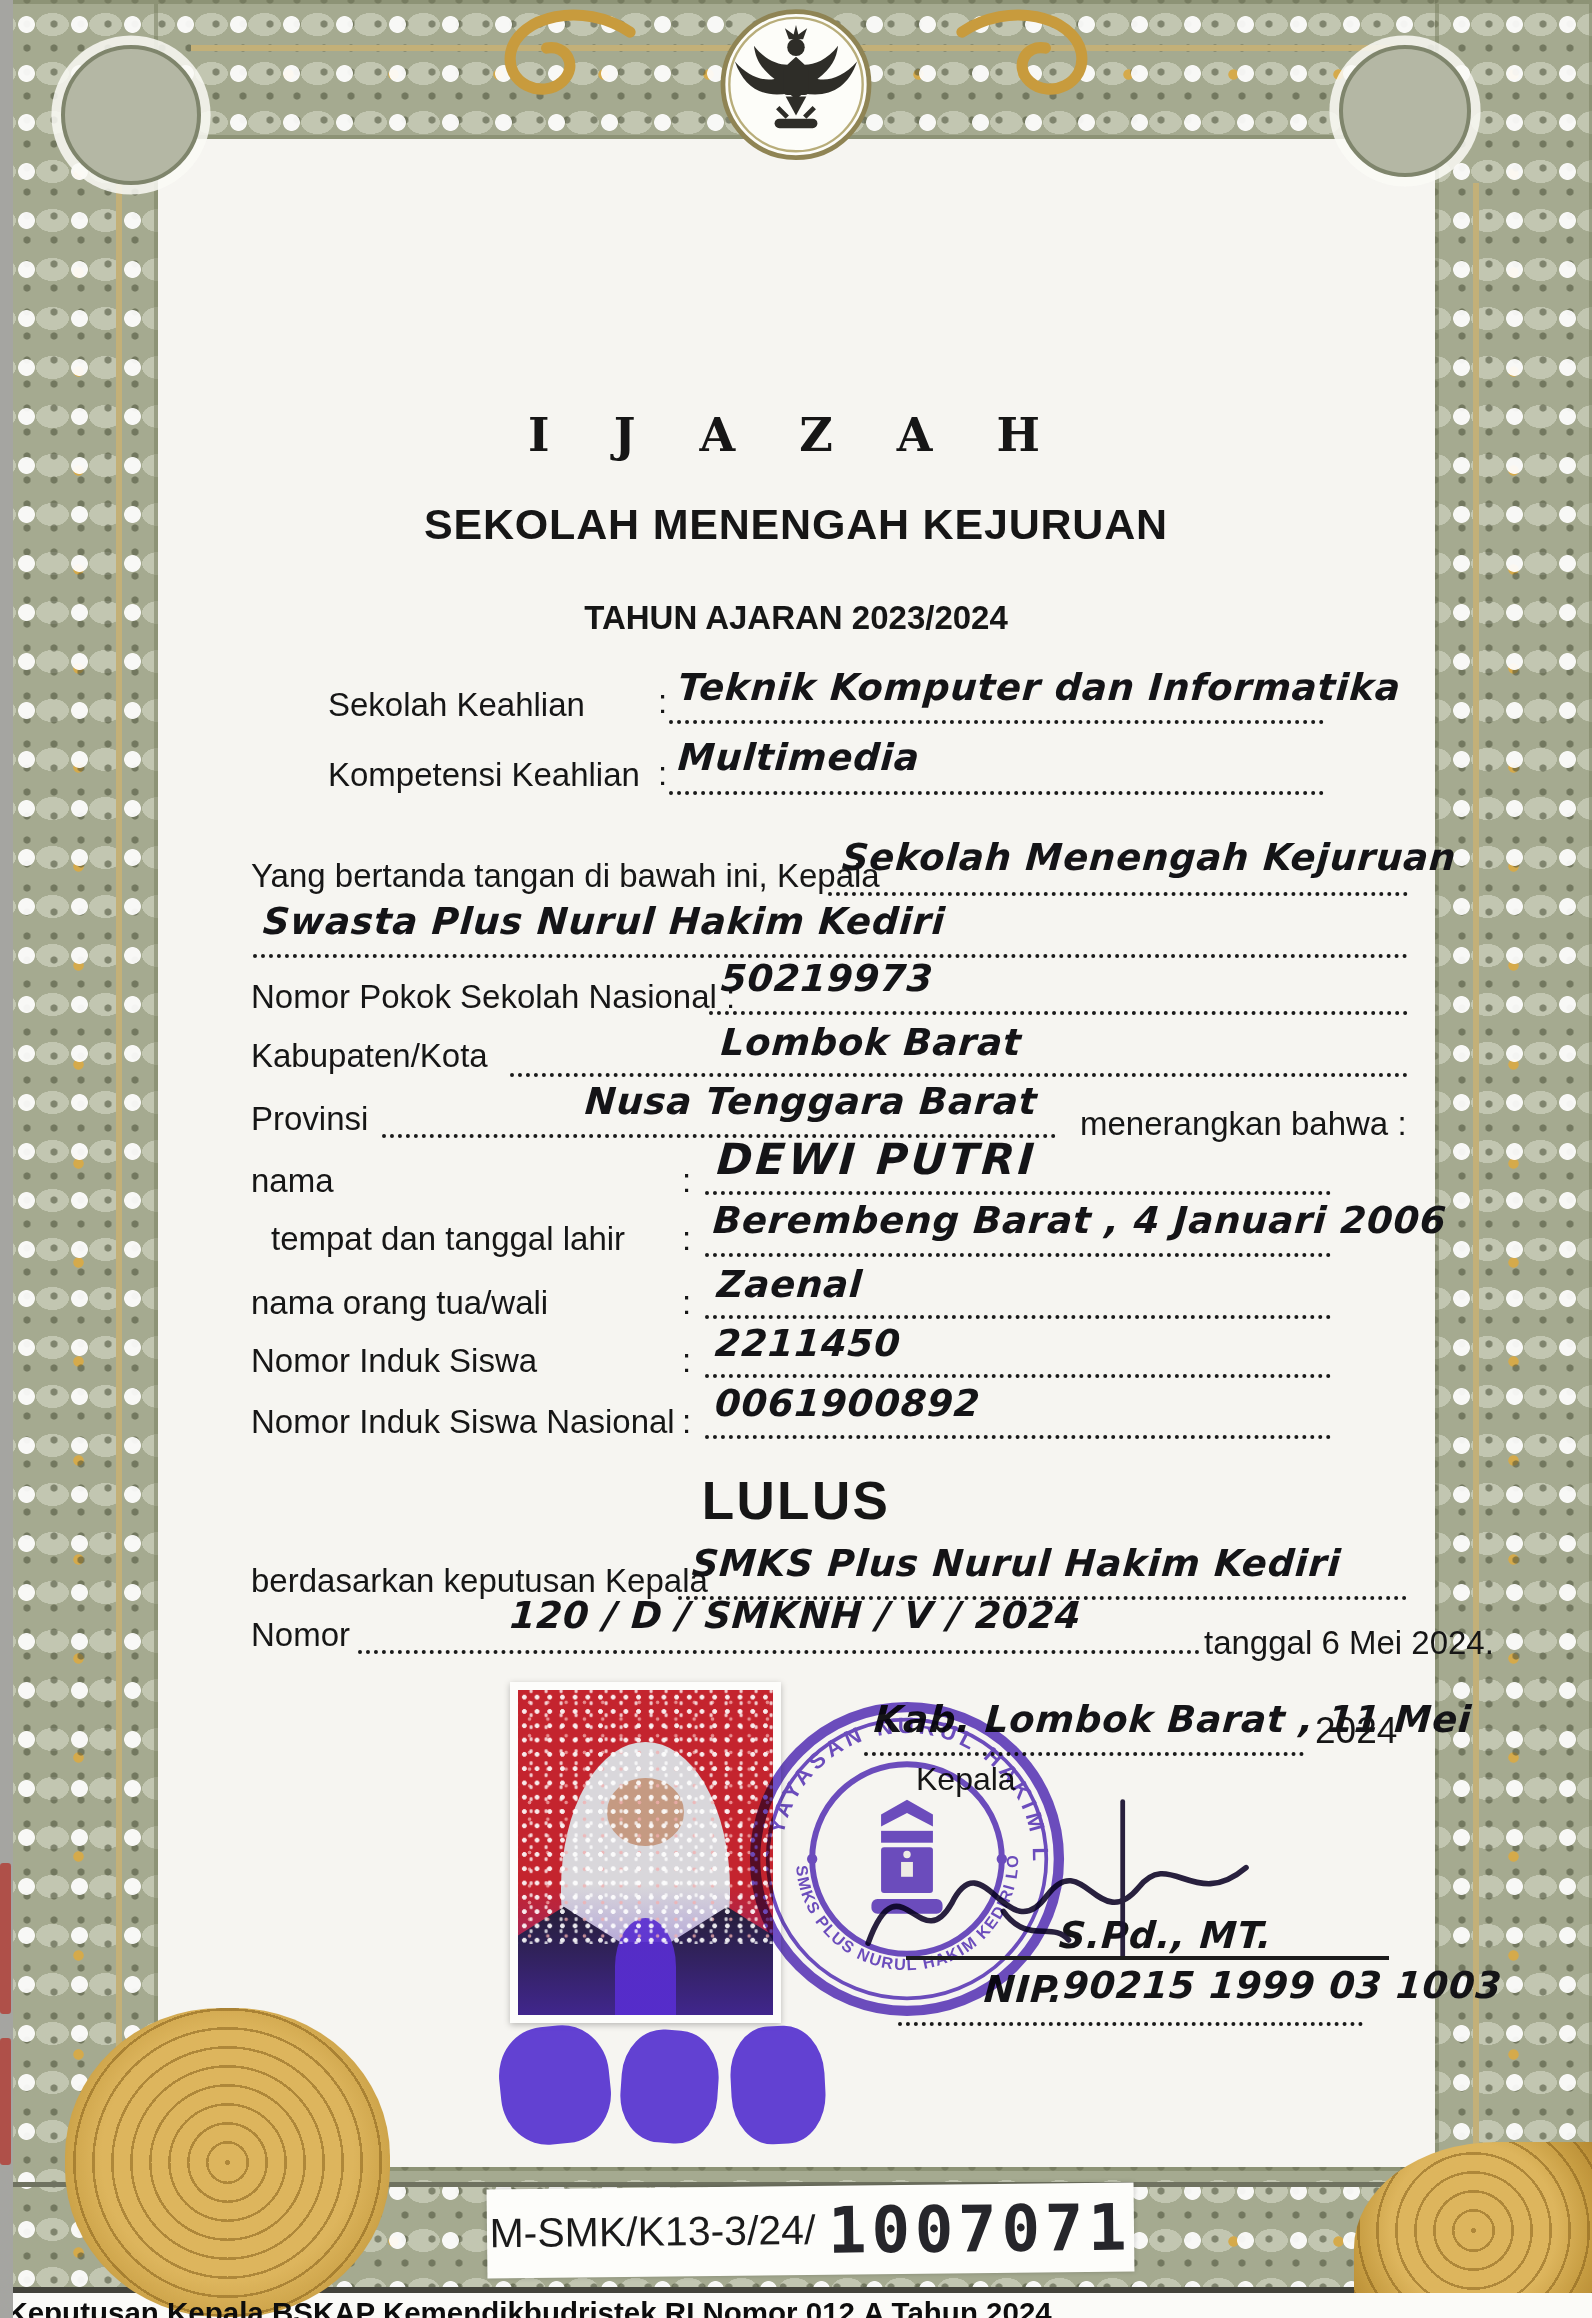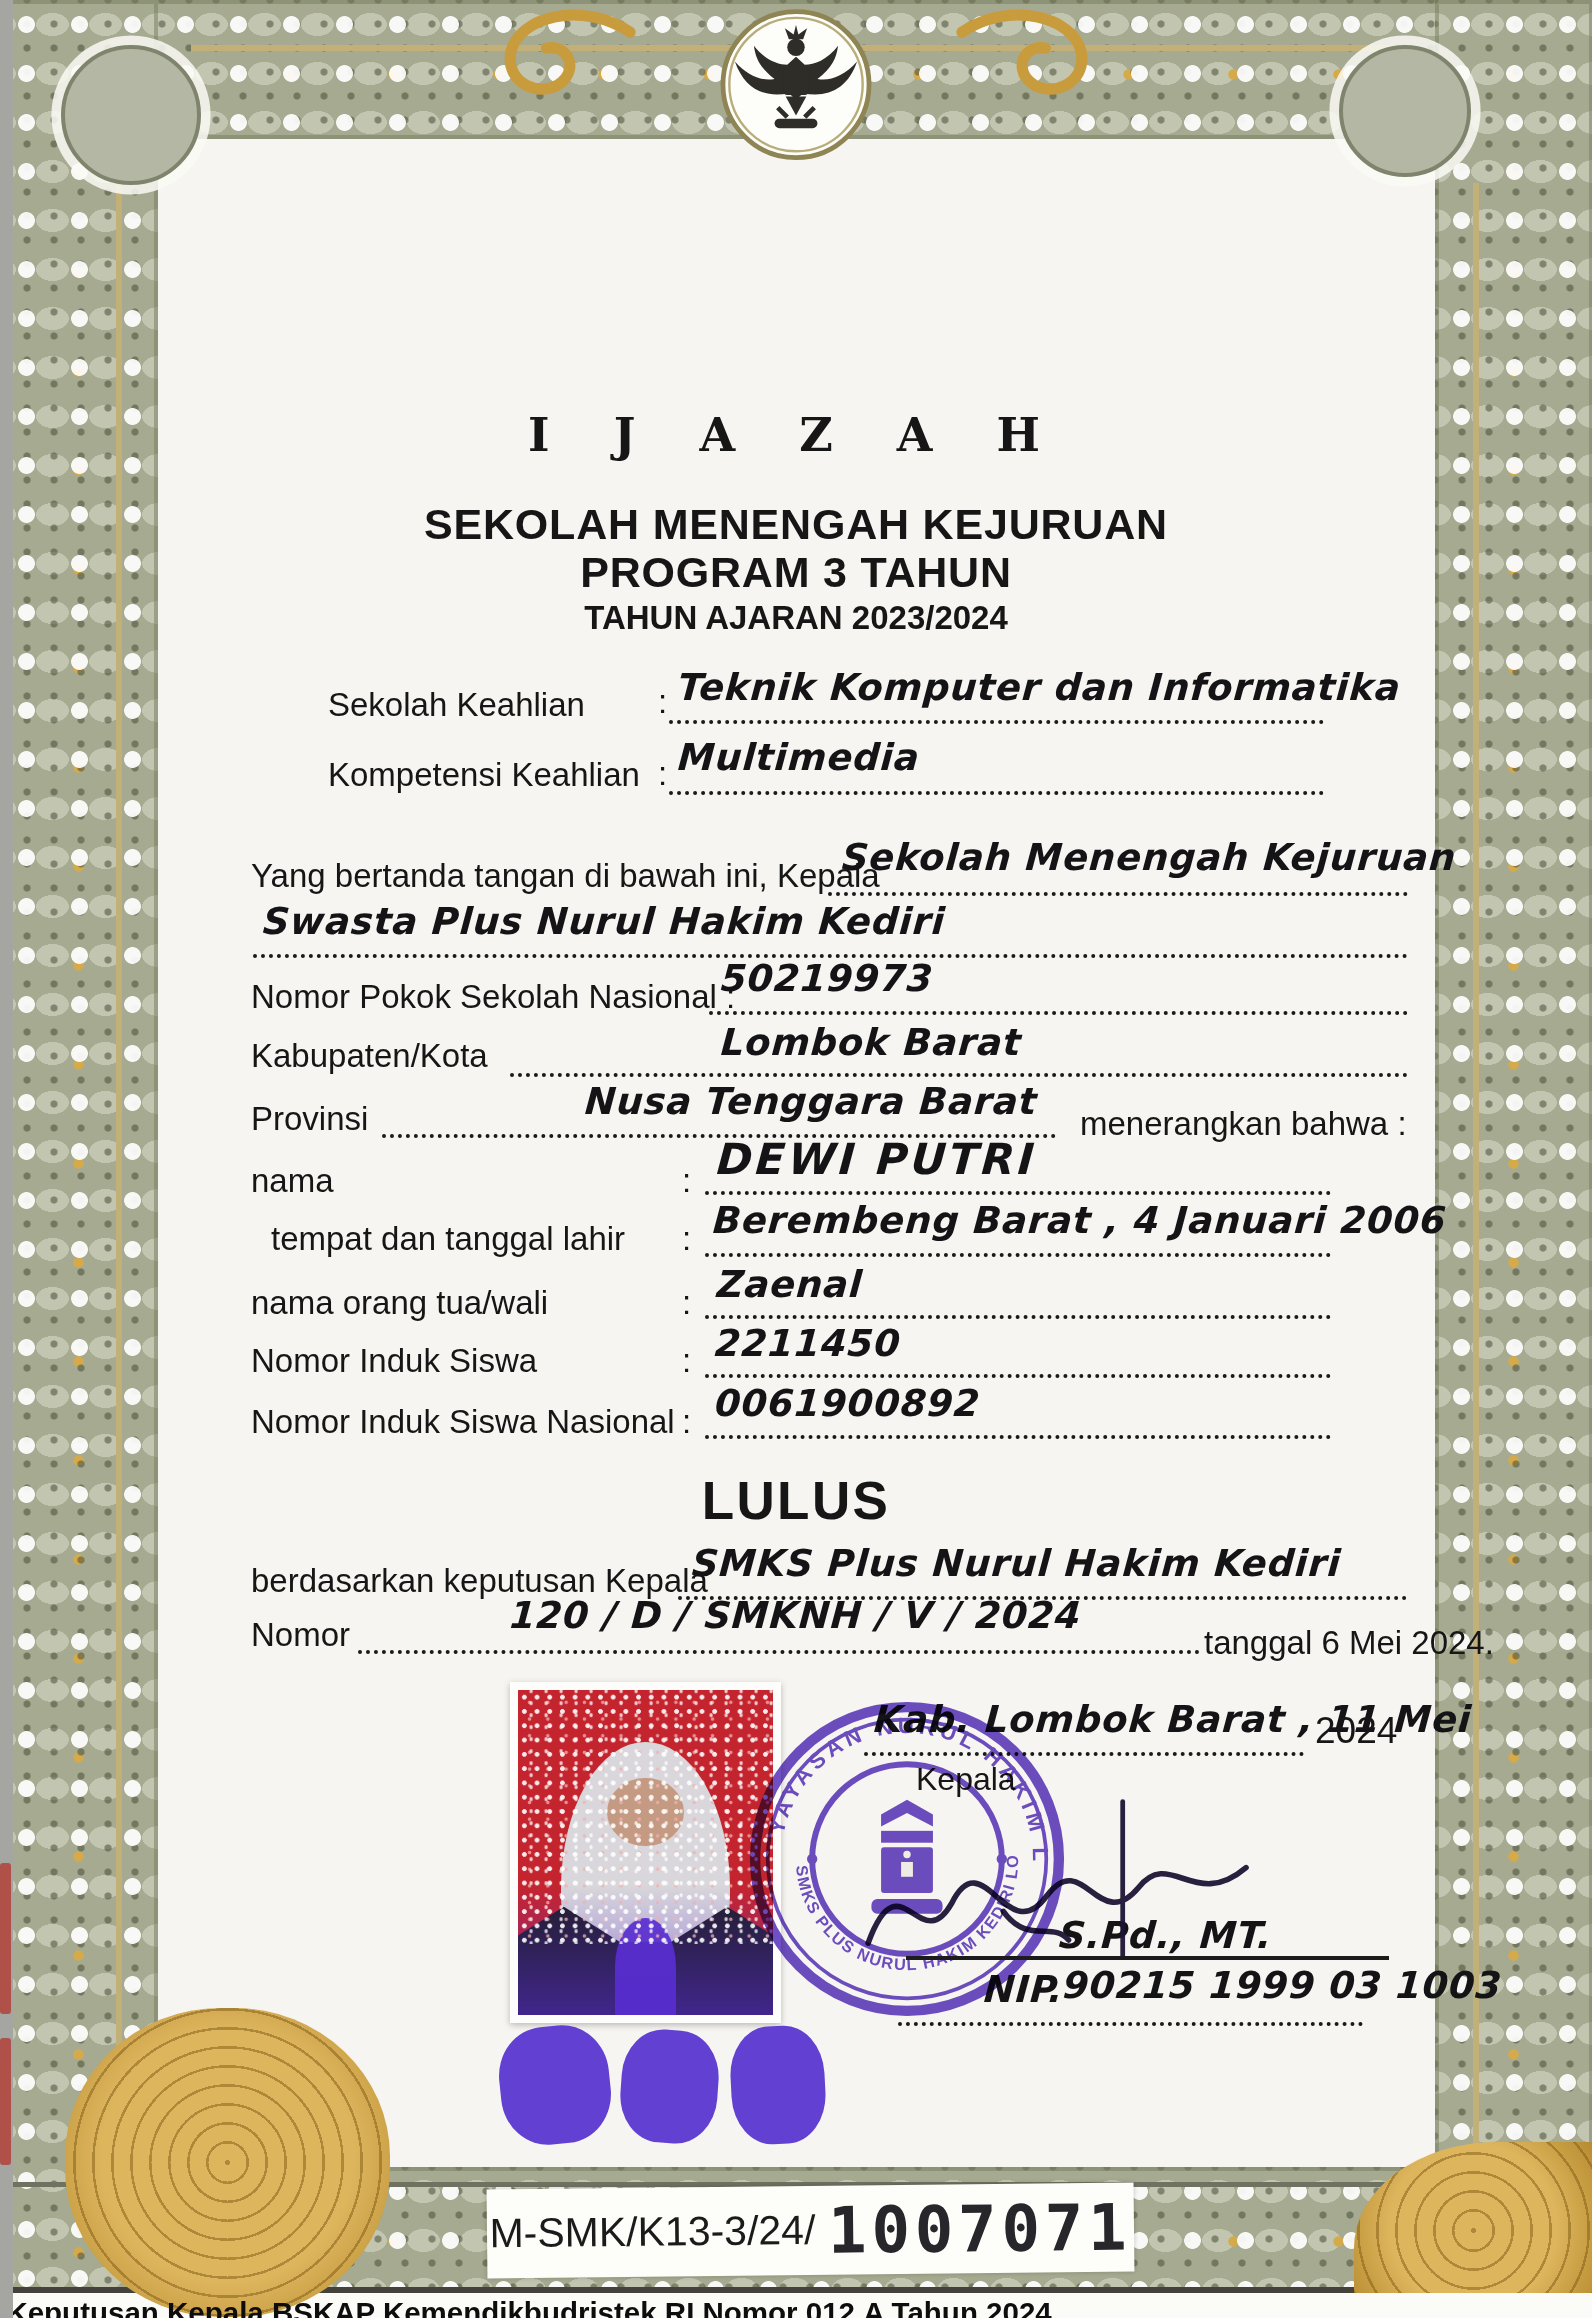--- a/index.html
+++ b/index.html
@@ -126,21 +126,20 @@
       <path d="M84,114 L110,114 L97,138 Z"></path>
       <rect x="70" y="142" width="54" height="12" rx="6"></rect>
       <path d="M74,128 L86,140 M120,128 L108,140" stroke="#2e2d28" stroke-width="6"></path>
     </g>
   </svg>
 
 
   <div class="abs center title-ijazah" style="top:408px;">I J A Z A H</div>
 
   <div class="abs center school-line" style="top:500px;">SEKOLAH MENENGAH KEJURUAN</div>
-  <div class="abs center school-line" style="top:548px;">PROGRAM 3 TAHUN</div>
   <div class="abs center year-line" style="top:599px;">TAHUN AJARAN 2023/2024</div>
 
   <div class="abs lbl" style="left:328px;top:686px;">Sekolah Keahlian</div>
   <div class="abs lbl" style="left:658px;top:683px;">:</div>
   <div class="abs hand" style="left:678px;top:666px;">Teknik Komputer dan Informatika</div>
   <div class="abs dots" style="left:669px;top:720px;width:655px;"></div>
 
   <div class="abs lbl" style="left:328px;top:756px;text-align:right;">Kompetensi Keahlian</div>
   <div class="abs lbl" style="left:658px;top:755px;">:</div>
   <div class="abs hand" style="left:678px;top:736px;">Multimedia</div>

